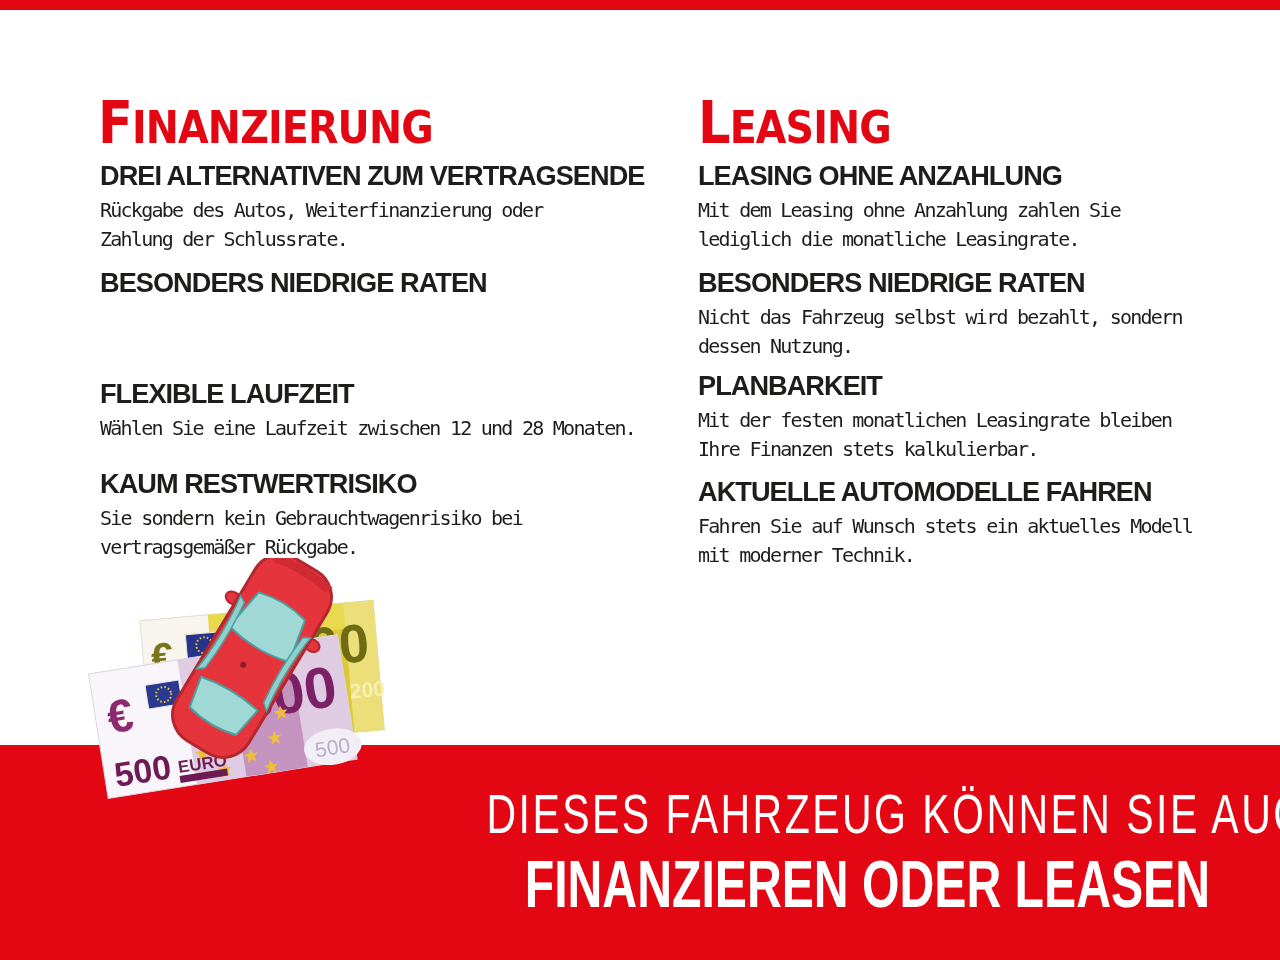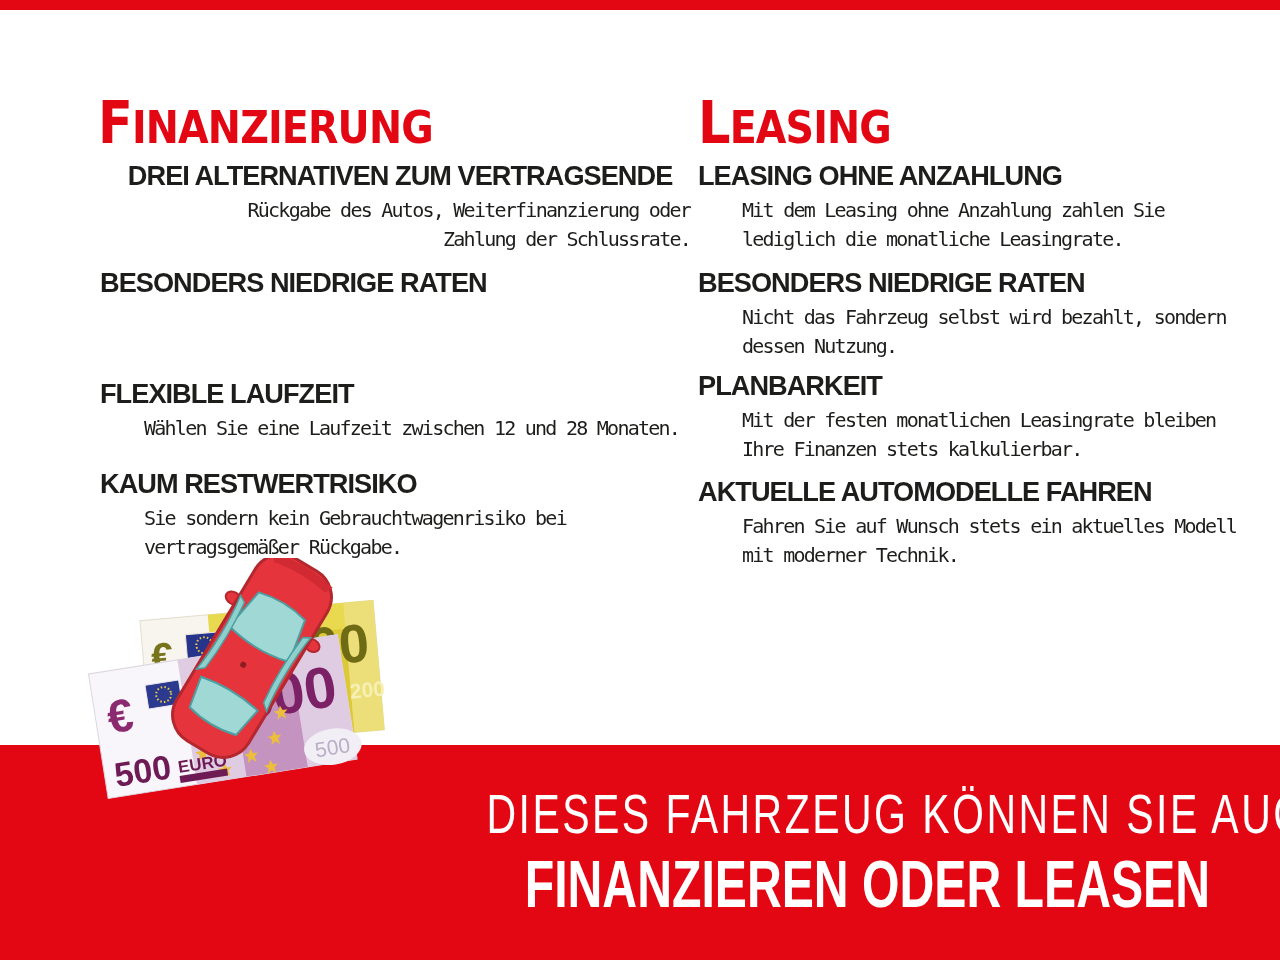--- a/index.html
+++ b/index.html
@@ -15,21 +15,21 @@
              font-size:45px;line-height:54px;text-transform:uppercase;letter-spacing:-1px;
              transform:scaleX(.88);transform-origin:left top;white-space:nowrap;}
   .col-title::first-letter{font-size:58px;}
 
   
   .section{width:590px;}
   .sec-head{color:#1d1d1b;font-family:"Liberation Sans",sans-serif;font-weight:bold;
             font-size:28px;line-height:31px;letter-spacing:-1px;transform:scaleX(.97);
             transform-origin:left top;white-space:nowrap;}
   .sec-body{margin-top:5px;color:#1d1d1b;font-family:"DejaVu Sans Mono",monospace;
-            font-size:20px;line-height:29px;letter-spacing:-1.75px;white-space:pre-line;margin-left:44px;}
+            font-size:20px;line-height:29px;letter-spacing:-1.75px;white-space:pre-line;}
 
   
   .banner{left:0;top:745px;width:1280px;height:215px;background:#e30613;z-index:1;}
   .banner-text{position:absolute;left:410px;top:38px;width:850px;text-align:center;color:#ffffff;}
   .banner-line1{font-family:"Liberation Sans",sans-serif;font-weight:400;font-size:50px;
                 line-height:56px;letter-spacing:3px;transform:scale(.82,1.12);
                 transform-origin:center top;white-space:nowrap;}
   .banner-line2{margin-top:12px;font-family:"Liberation Sans",sans-serif;font-weight:bold;
                 font-size:66px;line-height:66px;transform:scaleX(.73);
                 transform-origin:center top;white-space:nowrap;}
@@ -38,21 +38,21 @@
   .illu{left:85px;top:558px;width:335px;height:258px;z-index:2;}
   svg text{font-family:"Liberation Sans",sans-serif;}
 </style>
 </head>
 <body>
 
 <div class="abs top-bar"></div>
 
 <div class="abs col-title" style="left:98px;top:96px;">Finanzierung</div>
 
-<div class="abs section" style="left:100px;top:160px;text-align:right;">
+<div class="abs section" style="left:100px;top:160px;">
   <div class="sec-head">DREI ALTERNATIVEN ZUM VERTRAGSENDE</div>
   <div class="sec-body">Rückgabe des Autos, Weiterfinanzierung oder
 Zahlung der Schlussrate.</div>
 </div>
 <div class="abs section" style="left:100px;top:267px;">
   <div class="sec-head">BESONDERS NIEDRIGE RATEN</div>
 </div>
 <div class="abs section" style="left:100px;top:378px;">
   <div class="sec-head">FLEXIBLE LAUFZEIT</div>
   <div class="sec-body">Wählen Sie eine Laufzeit zwischen 12 und 28 Monaten.</div>

